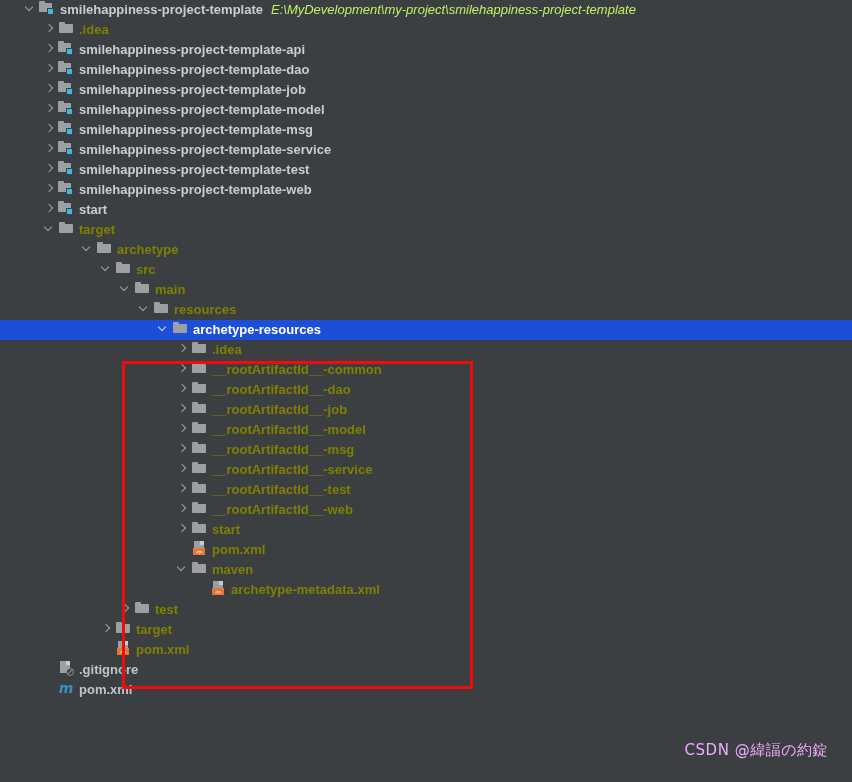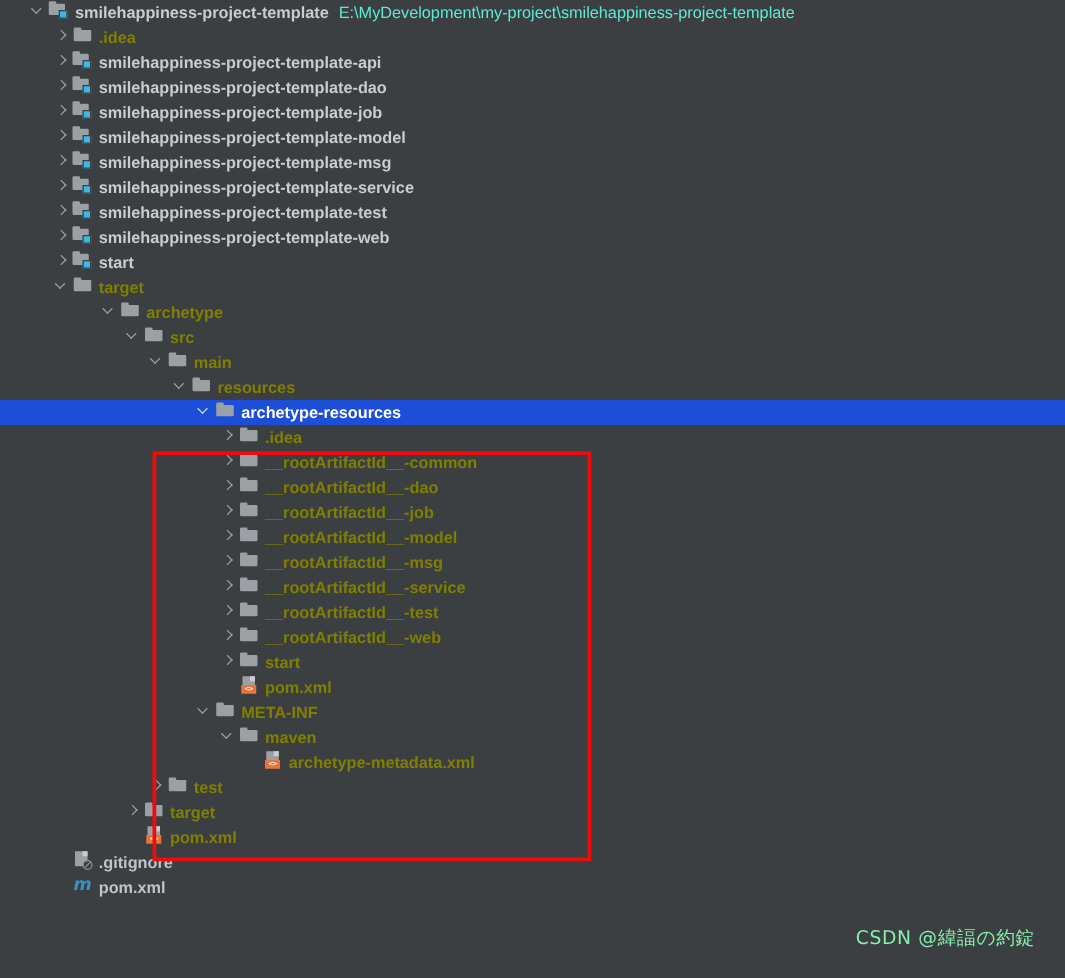--- a/index.html
+++ b/index.html
@@ -180,43 +180,44 @@
   
   .label { flex: 0 0 auto; font-weight: bold; }
   .t-module   { color: #c8cdd2; font-weight: bold; }
   .t-excluded { color: #808000; }
   .t-plain    { color: #bfc4c9; }
   .row.selected .t-excluded,
   .row.selected .t-plain,
   .row.selected .t-module { color: #ffffff; }
 
   .path {
-    color: #5eead4;
+    color: #bef264;
     margin-left: 8px;
     font-weight: normal;
     font-size: 13px;
+    font-style: italic;
   }
 
   
   #redbox {
     position: absolute;
     left: 122px;
     top: 361px;
     width: 351px;
     height: 328px;
     border: 3px solid #f20b0b;
     pointer-events: none;
   }
 
   
   #watermark {
     position: absolute;
     right: 24px;
     bottom: 22px;
-    color: #86efac;
+    color: #f0abfc;
     font-size: 15px;
     font-family: "DejaVu Sans", sans-serif;
     letter-spacing: 0.5px;
   }
 </style>
 </head>
 <body>
 
 <div id="tree">
     <div class="row">
@@ -475,29 +476,20 @@
     </div>
     <div class="row">
       <span class="indent" style="width: 174px;"></span>
       <span class="chev none"></span>
       <span class="icon ic-xml">
         <span class="page"></span>
         <span class="fold"></span>
         <span class="band">&lt;&gt;</span>
       </span>
       <span class="label t-excluded">pom.xml</span>
-    </div>
-    <div class="row">
-      <span class="indent" style="width: 155px;"></span>
-      <span class="chev down"></span>
-      <span class="icon ic-folder">
-        <span class="ftab"></span>
-        <span class="fbody"></span>
-      </span>
-      <span class="label t-excluded">META-INF</span>
     </div>
     <div class="row">
       <span class="indent" style="width: 174px;"></span>
       <span class="chev down"></span>
       <span class="icon ic-folder">
         <span class="ftab"></span>
         <span class="fbody"></span>
       </span>
       <span class="label t-excluded">maven</span>
     </div>

